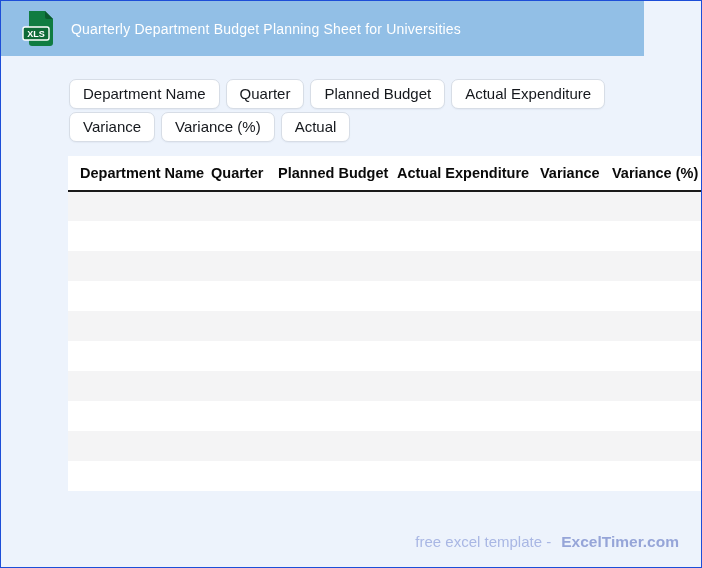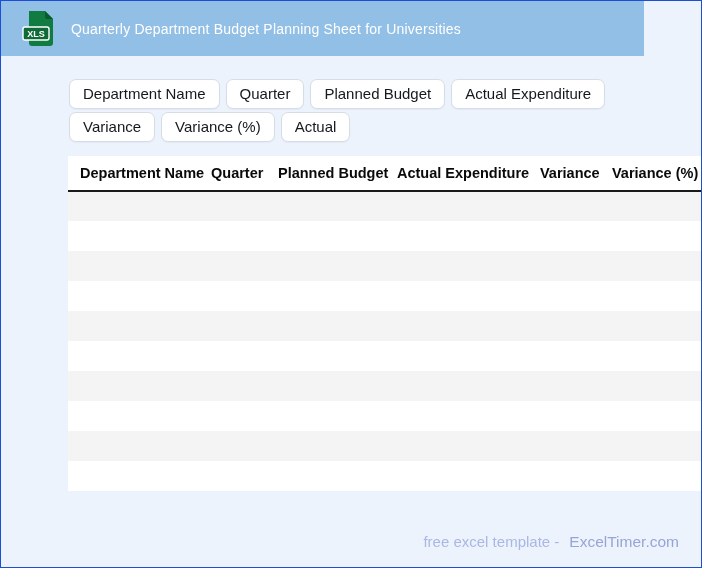--- a/index.html
+++ b/index.html
@@ -110,21 +110,21 @@
     align-items: baseline;
     gap: 10px;
   }
   .footer-text {
     color: #a9b7e4;
     font-size: 15px;
   }
   .footer-brand {
     color: #96a5d8;
     font-size: 15.5px;
-    font-weight: normal;
+    font-weight: bold;
     cursor: pointer;
   }
 </style>
 </head>
 <body>
 
 <div class="page">
 
   <div class="header">
     <svg class="xls-icon" width="36" height="42" viewBox="0 0 36 42" aria-hidden="true">

